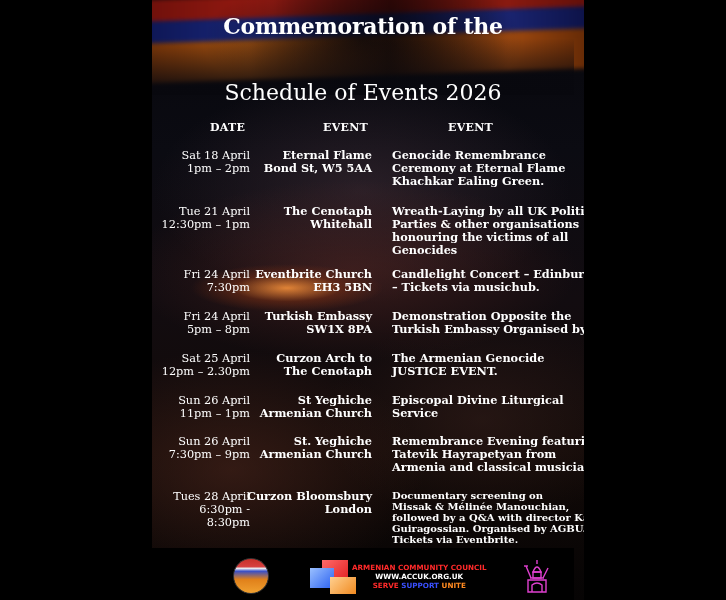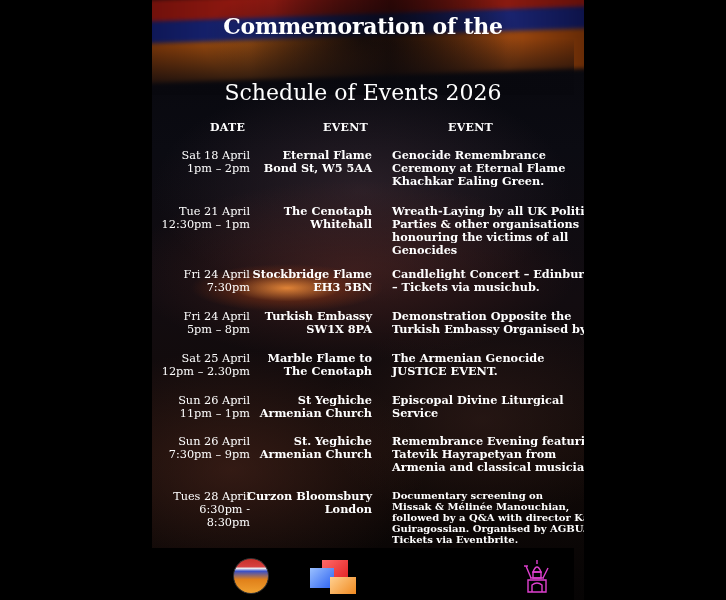--- a/index.html
+++ b/index.html
@@ -91,37 +91,37 @@
     <div class="venue">The Cenotaph
 Whitehall</div>
     <div class="event">Wreath-Laying by all UK Political
 Parties &amp; other organisations
 honouring the victims of all
 Genocides</div>
   </div>
   <div class="row" style="top:268px">
     <div class="date">Fri 24 April
 7:30pm</div>
-    <div class="venue">Stockbridge Flame
+    <div class="venue">Eventbrite Church
 EH3 5BN</div>
     <div class="event">Candlelight Concert – Edinburgh
 – Tickets via musichub.</div>
   </div>
   <div class="row" style="top:310px">
     <div class="date">Fri 24 April
 5pm – 8pm</div>
     <div class="venue">Turkish Embassy
 SW1X 8PA</div>
     <div class="event">Demonstration Opposite the
 Turkish Embassy Organised by AYF.</div>
   </div>
   <div class="row" style="top:352px">
     <div class="date">Sat 25 April
 12pm – 2.30pm</div>
-    <div class="venue">Marble Flame to
+    <div class="venue">Curzon Arch to
 The Cenotaph</div>
     <div class="event">The Armenian Genocide
 JUSTICE EVENT.</div>
   </div>
   <div class="row" style="top:394px">
     <div class="date">Sun 26 April
 11pm – 1pm</div>
     <div class="venue">St Yeghiche
 Armenian Church</div>
     <div class="event">Episcopal Divine Liturgical
@@ -150,20 +150,29 @@
   </div>
 
   <div class="footer">
     <div class="emblem"></div>
 
     <div class="accu-shapes">
       <div class="s1"></div>
         <div class="s2"></div>
         <div class="s3"></div>
     </div>
+    <div class="accu-text">
+      <div class="l1">ARMENIAN COMMUNITY COUNCIL</div>
+      <div class="l2">WWW.ACCUK.ORG.UK</div>
+      <div class="l3">
+        <span class="serve">SERVE</span>
+        <span class="support">SUPPORT</span>
+        <span class="unite">UNITE</span>
+      </div>
+    </div>
 
     <svg class="church" viewBox="0 0 30 36">
       <g fill="none" stroke="#e040d0" stroke-width="1.4">
         <path d="M11 14 Q15 4 19 14 Z"></path>
         <line x1="15" y1="2" x2="15" y2="6"></line>
         <rect x="11" y="14" width="8" height="6"></rect>
         <line x1="4" y1="8" x2="9" y2="20"></line>
         <line x1="2" y1="8" x2="6" y2="8"></line>
         <line x1="26" y1="10" x2="21" y2="20"></line>
         <path d="M6 22 L24 22 L24 34 L6 34 Z"></path>

